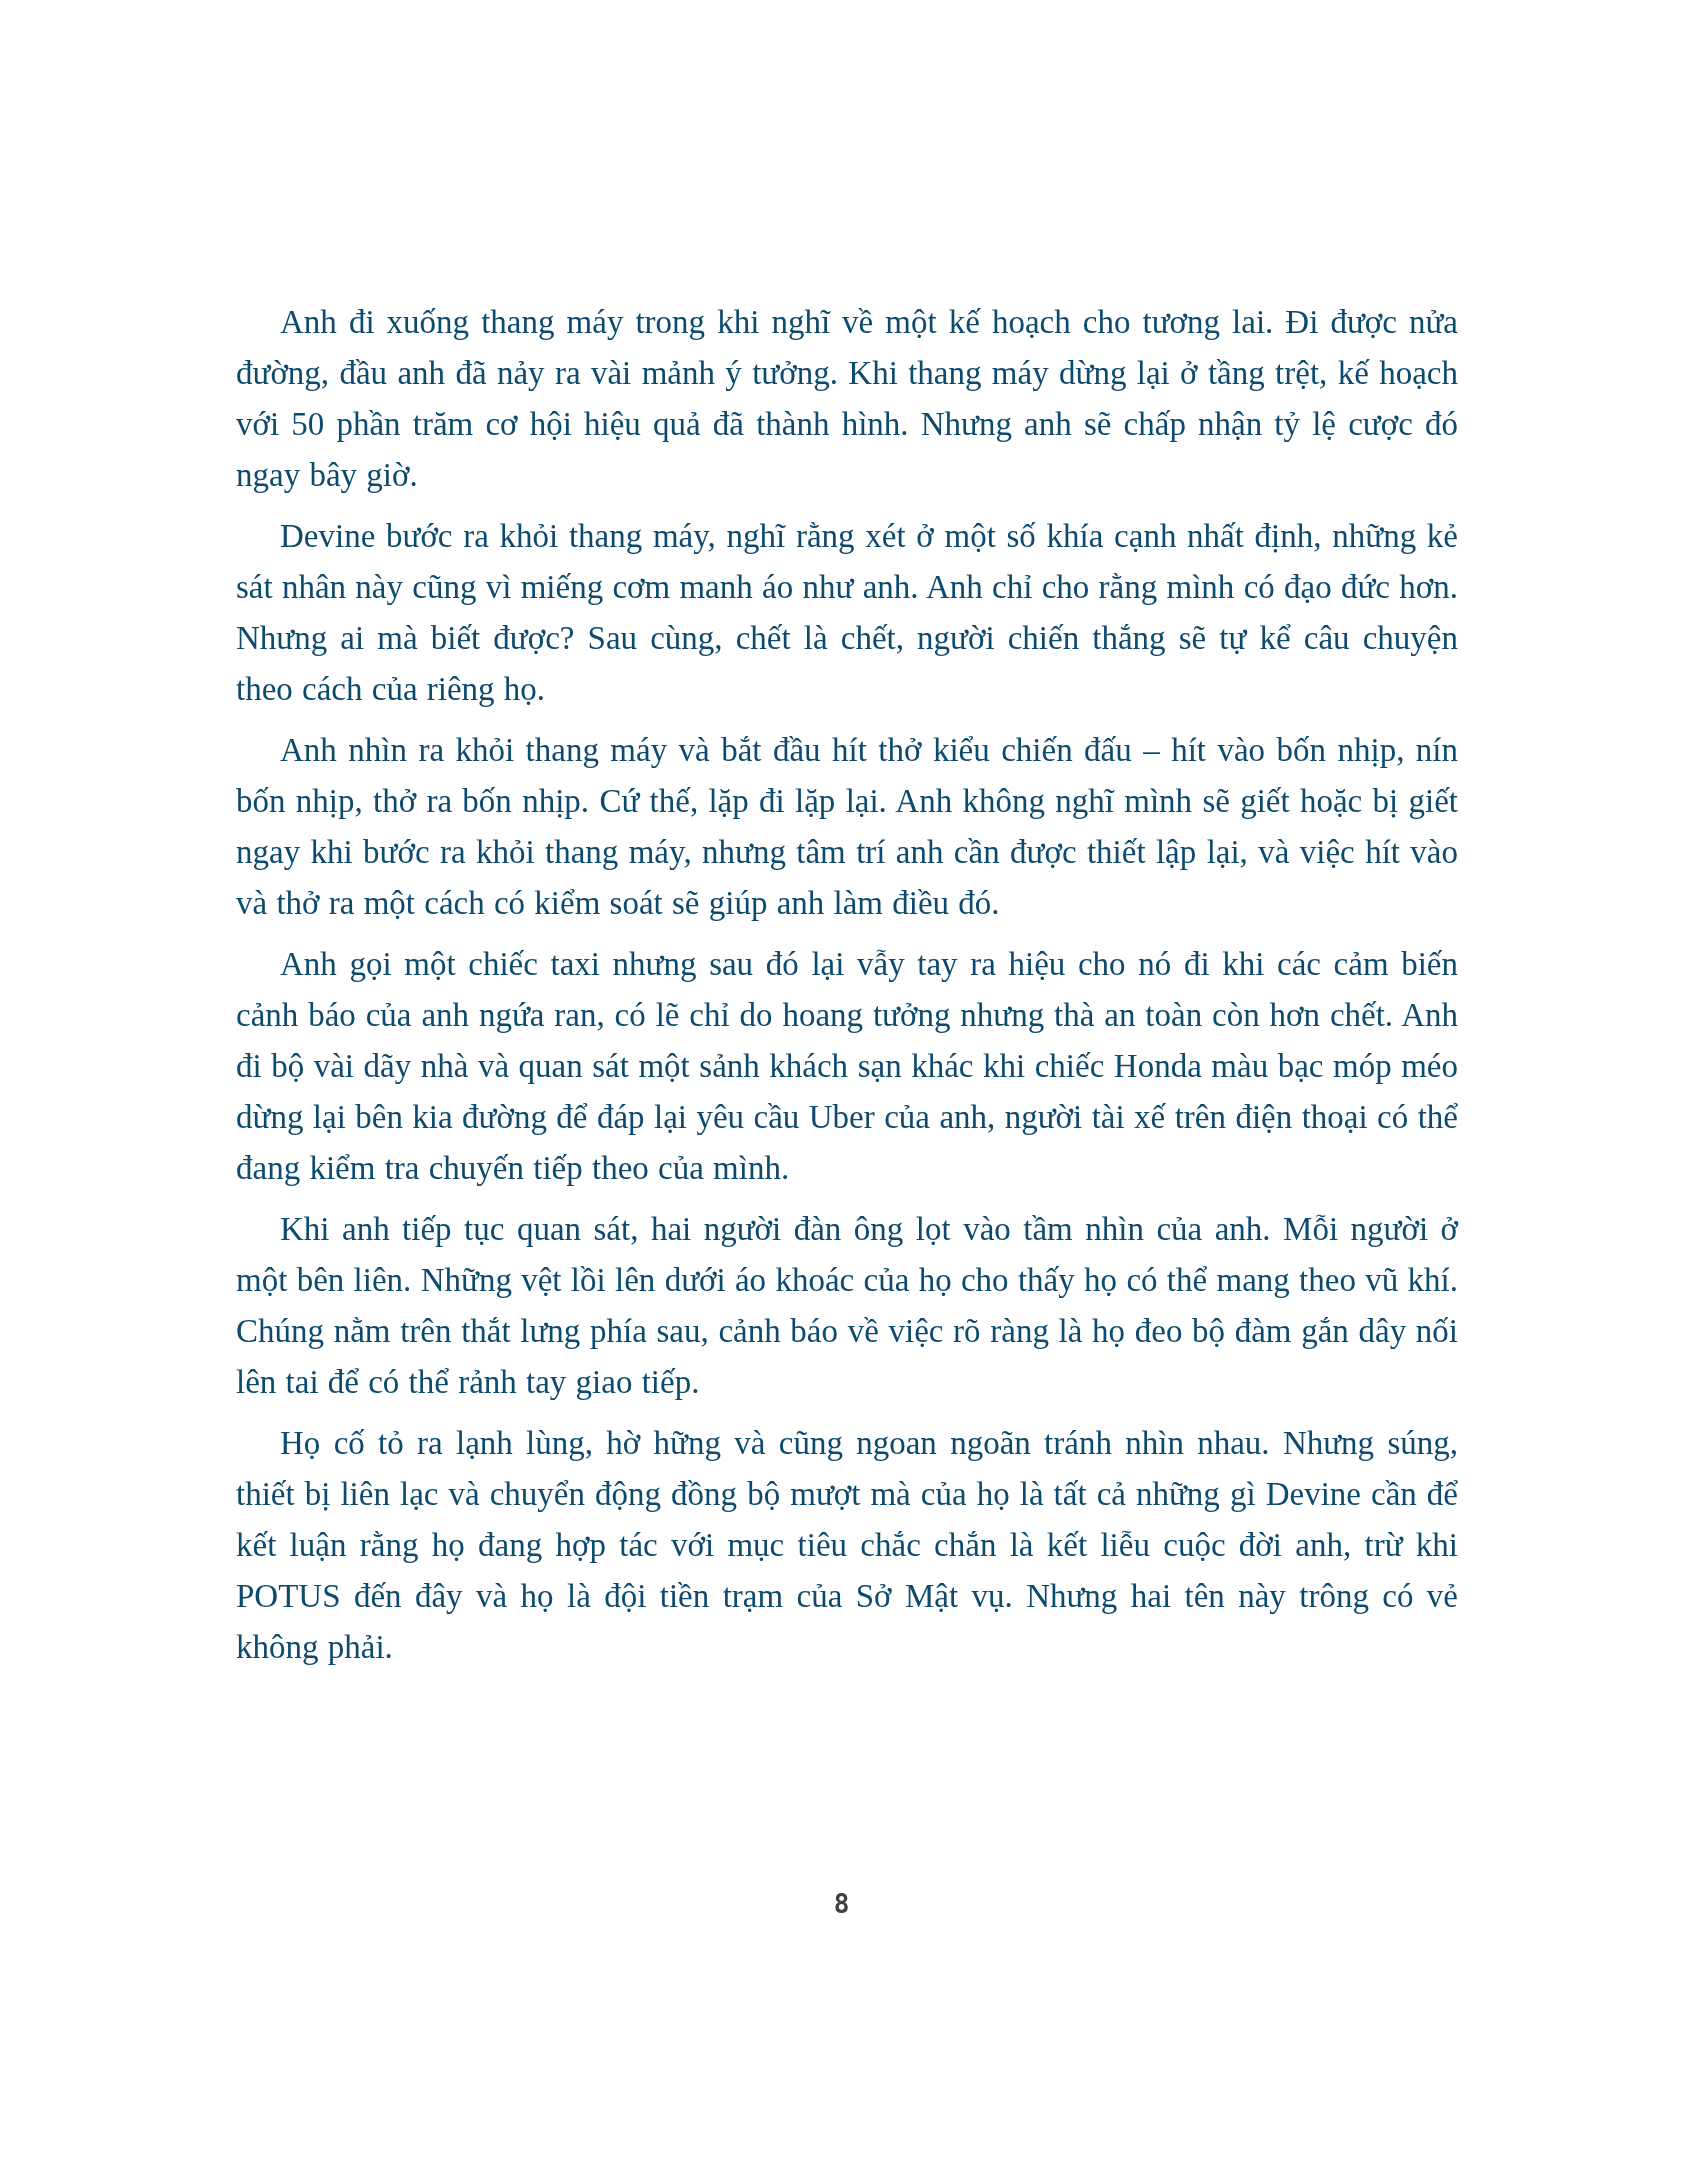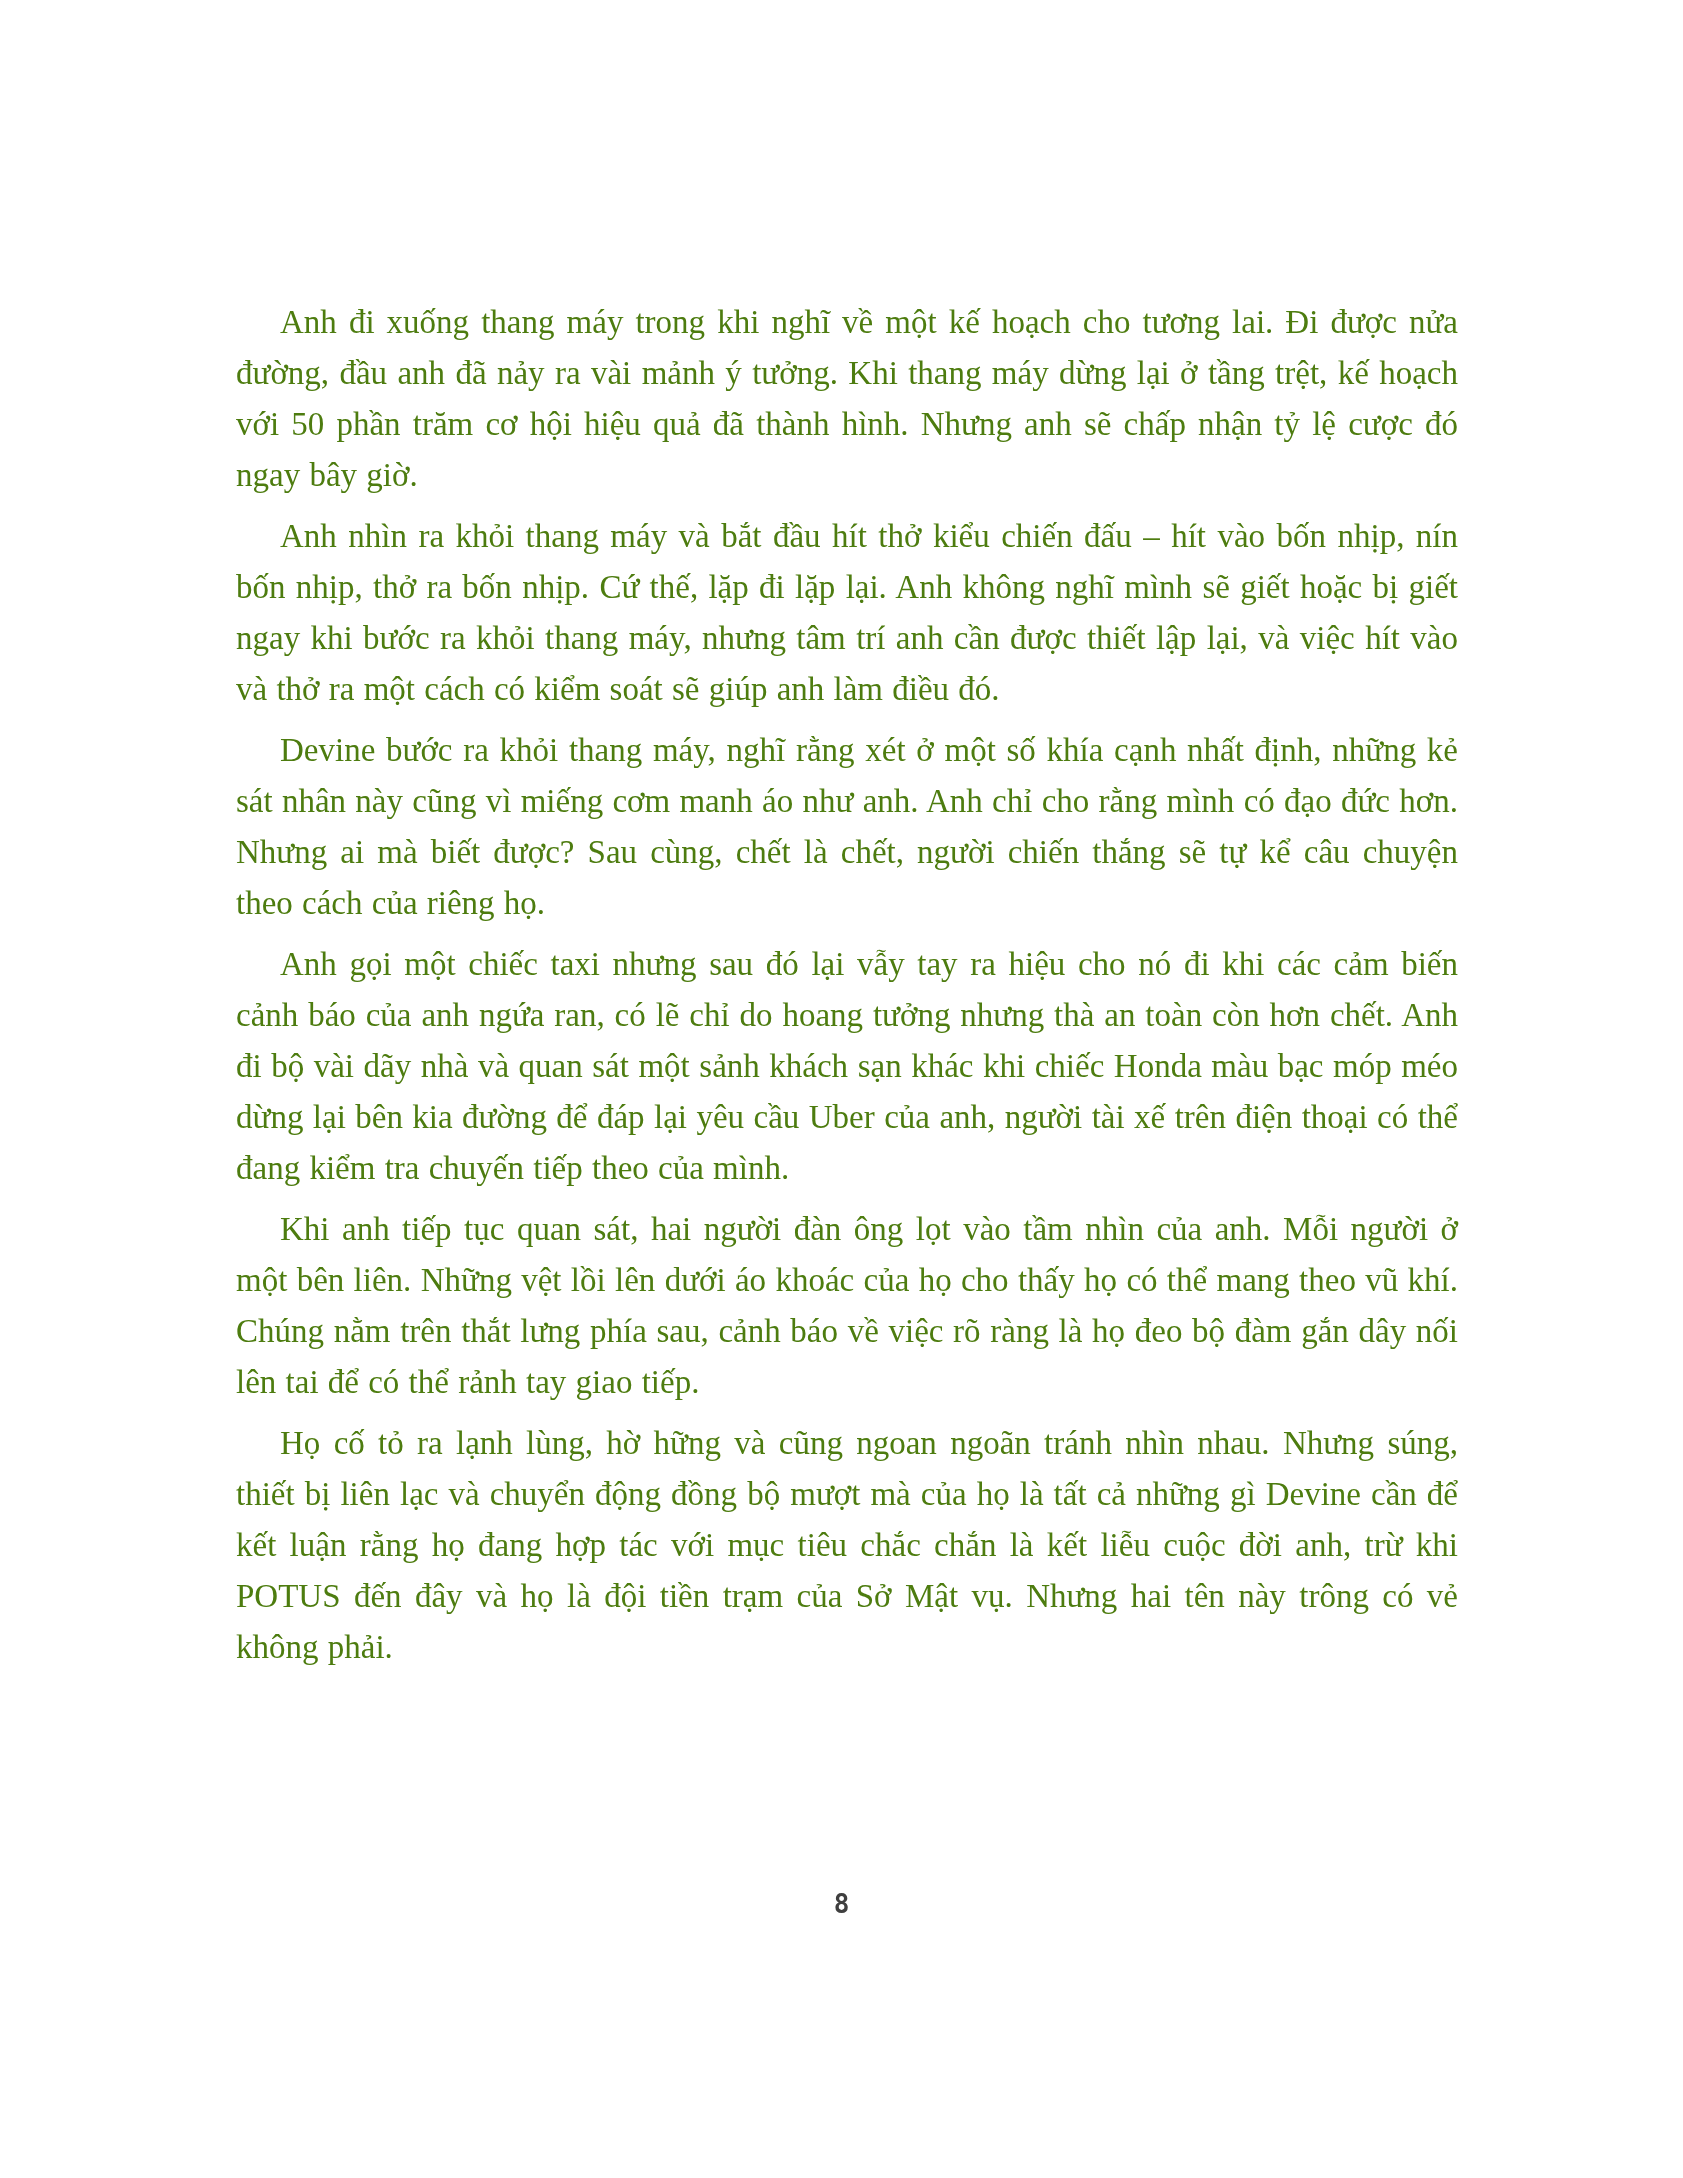--- a/index.html
+++ b/index.html
@@ -41,21 +41,21 @@
     display: block;
     margin-left: 6px;
   }
 
   
   .body-text {
     position: absolute;
     top: 297px;
     left: 236px;
     width: 1222px;
-    color: #4d7c0f;
+    color: #0c4a6e;
     font-size: 33px;
     line-height: 51px;
     text-align: justify;
   }
   .body-text p {
     margin: 0 0 10px 0;
     text-indent: 44px;
     word-spacing: 1px;
   }
 
@@ -74,22 +74,22 @@
   }
 </style>
 </head>
 <body>
 
 <div class="page">
 
 
   <div class="body-text">
     <p>Anh đi xuống thang máy trong khi nghĩ về một kế hoạch cho tương lai. Đi được nửa đường, đầu anh đã nảy ra vài mảnh ý tưởng. Khi thang máy dừng lại ở tầng trệt, kế hoạch với 50 phần trăm cơ hội hiệu quả đã thành hình. Nhưng anh sẽ chấp nhận tỷ lệ cược đó ngay bây giờ.</p>
+    <p>Devine bước ra khỏi thang máy, nghĩ rằng xét ở một số khía cạnh nhất định, những kẻ sát nhân này cũng vì miếng cơm manh áo như anh. Anh chỉ cho rằng mình có đạo đức hơn. Nhưng ai mà biết được? Sau cùng, chết là chết, người chiến thắng sẽ tự kể câu chuyện theo cách của riêng họ.</p>
     <p>Anh nhìn ra khỏi thang máy và bắt đầu hít thở kiểu chiến đấu – hít vào bốn nhịp, nín bốn nhịp, thở ra bốn nhịp. Cứ thế, lặp đi lặp lại. Anh không nghĩ mình sẽ giết hoặc bị giết ngay khi bước ra khỏi thang máy, nhưng tâm trí anh cần được thiết lập lại, và việc hít vào và thở ra một cách có kiểm soát sẽ giúp anh làm điều đó.</p>
-    <p>Devine bước ra khỏi thang máy, nghĩ rằng xét ở một số khía cạnh nhất định, những kẻ sát nhân này cũng vì miếng cơm manh áo như anh. Anh chỉ cho rằng mình có đạo đức hơn. Nhưng ai mà biết được? Sau cùng, chết là chết, người chiến thắng sẽ tự kể câu chuyện theo cách của riêng họ.</p>
     <p>Anh gọi một chiếc taxi nhưng sau đó lại vẫy tay ra hiệu cho nó đi khi các cảm biến cảnh báo của anh ngứa ran, có lẽ chỉ do hoang tưởng nhưng thà an toàn còn hơn chết. Anh đi bộ vài dãy nhà và quan sát một sảnh khách sạn khác khi chiếc Honda màu bạc móp méo dừng lại bên kia đường để đáp lại yêu cầu Uber của anh, người tài xế trên điện thoại có thể đang kiểm tra chuyến tiếp theo của mình.</p>
     <p>Khi anh tiếp tục quan sát, hai người đàn ông lọt vào tầm nhìn của anh. Mỗi người ở một bên liên. Những vệt lồi lên dưới áo khoác của họ cho thấy họ có thể mang theo vũ khí. Chúng nằm trên thắt lưng phía sau, cảnh báo về việc rõ ràng là họ đeo bộ đàm gắn dây nối lên tai để có thể rảnh tay giao tiếp.</p>
     <p>Họ cố tỏ ra lạnh lùng, hờ hững và cũng ngoan ngoãn tránh nhìn nhau. Nhưng súng, thiết bị liên lạc và chuyển động đồng bộ mượt mà của họ là tất cả những gì Devine cần để kết luận rằng họ đang hợp tác với mục tiêu chắc chắn là kết liễu cuộc đời anh, trừ khi POTUS đến đây và họ là đội tiền trạm của Sở Mật vụ. Nhưng hai tên này trông có vẻ không phải.</p>
   </div>
 
   <div class="page-number">8</div>
 
 </div>
 
 

